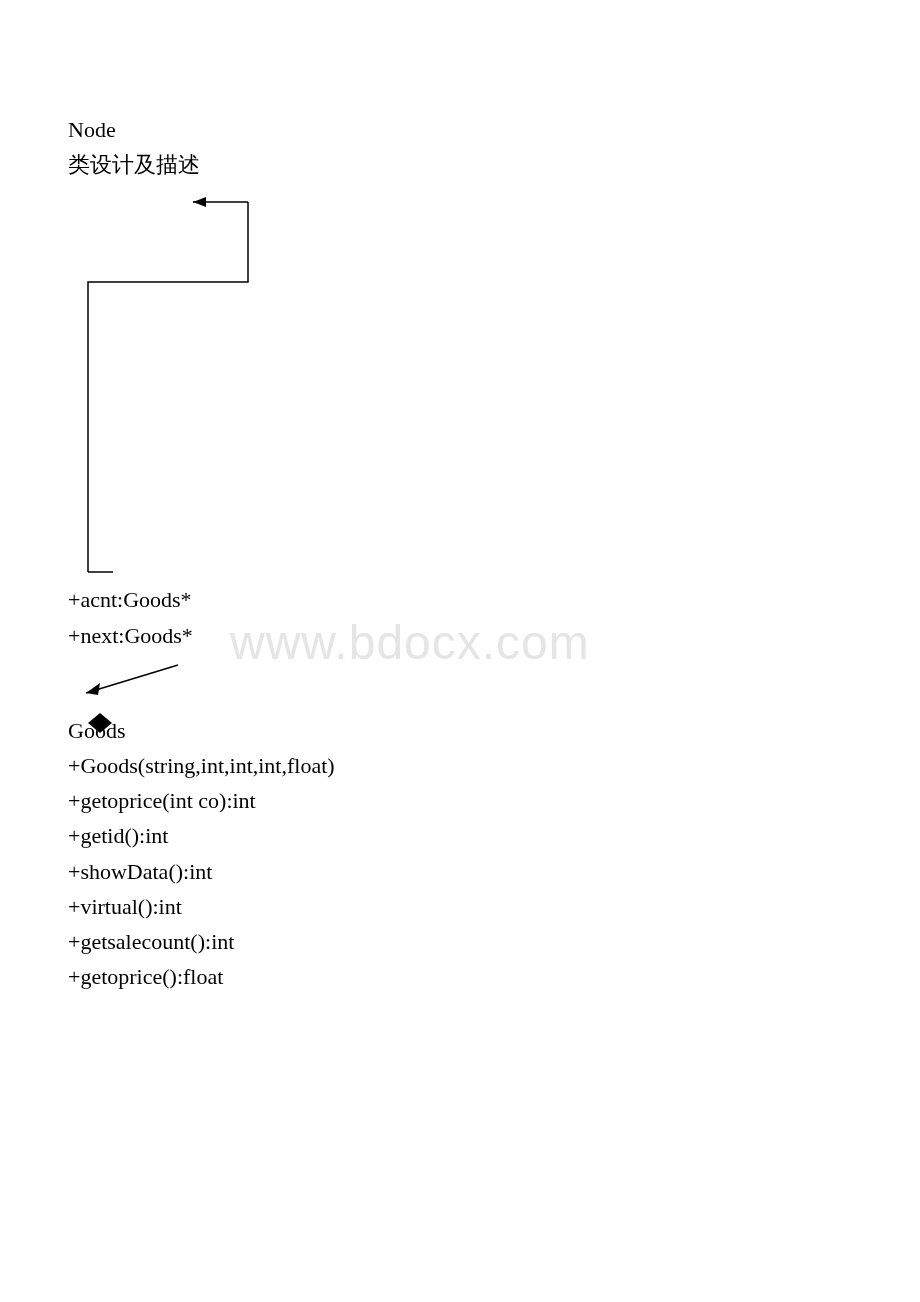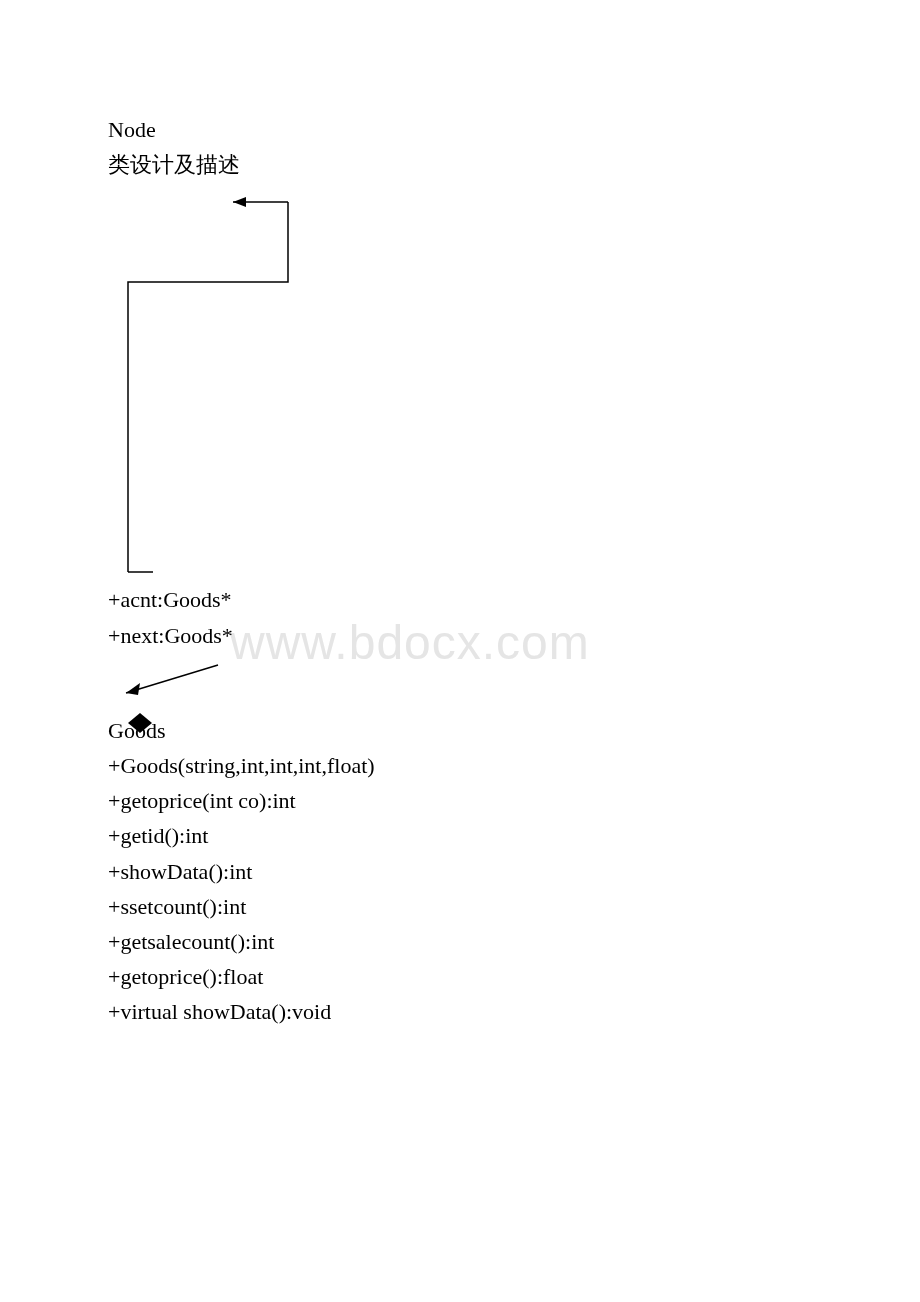--- a/index.html
+++ b/index.html
@@ -25,21 +25,21 @@
       color: #e5e5e5;
       font-family: Arial, sans-serif;
       letter-spacing: 1px;
       z-index: 0;
       user-select: none;
       text-align: center;
     }
     .content {
       position: relative;
       z-index: 1;
-      padding-left: 108px;
+      padding-left: 68px;
       padding-top: 112px;
     }
     .line {
       margin-bottom: 0px;
       min-height: 35px;
     }
     .diagram-area-1 {
       position: relative;
       height: 400px;
       margin-left: 10px;
@@ -82,17 +82,16 @@
       <polygon points="8,40 22,30 20,42" fill="#000"></polygon>
       <polygon points="22,80 10,70 22,60 34,70" fill="#000"></polygon>
     </svg>
   </div>
 
   <div class="line"> Goods</div>
   <div class="line">+Goods(string,int,int,int,float)</div>
   <div class="line">+getoprice(int co):int</div>
   <div class="line">+getid():int</div>
   <div class="line">+showData():int</div>
-  <div class="line">+ssetcount():int</div>
+  <div class="line">+virtual():int</div>
   <div class="line">+getsalecount():int</div>
   <div class="line">+getoprice():float</div>
-  <div class="line">+virtual showData():void</div>
 </div>
 
 </body></html>

